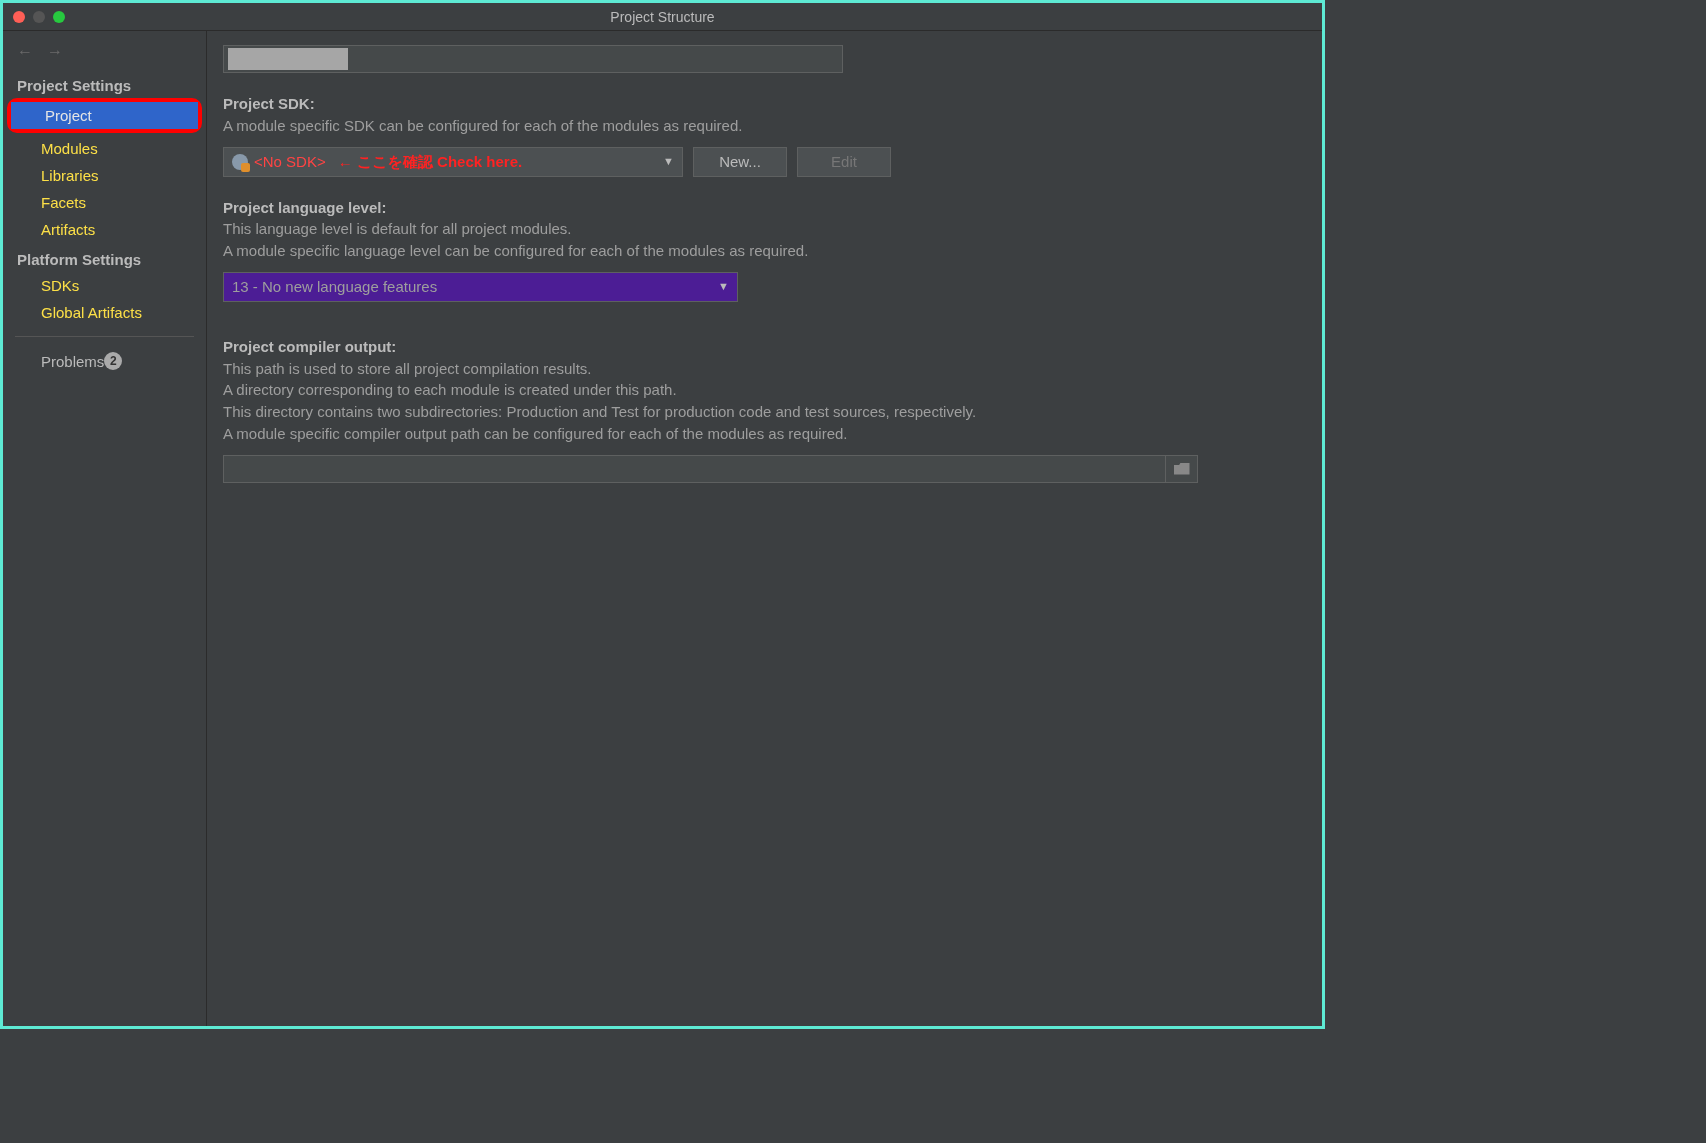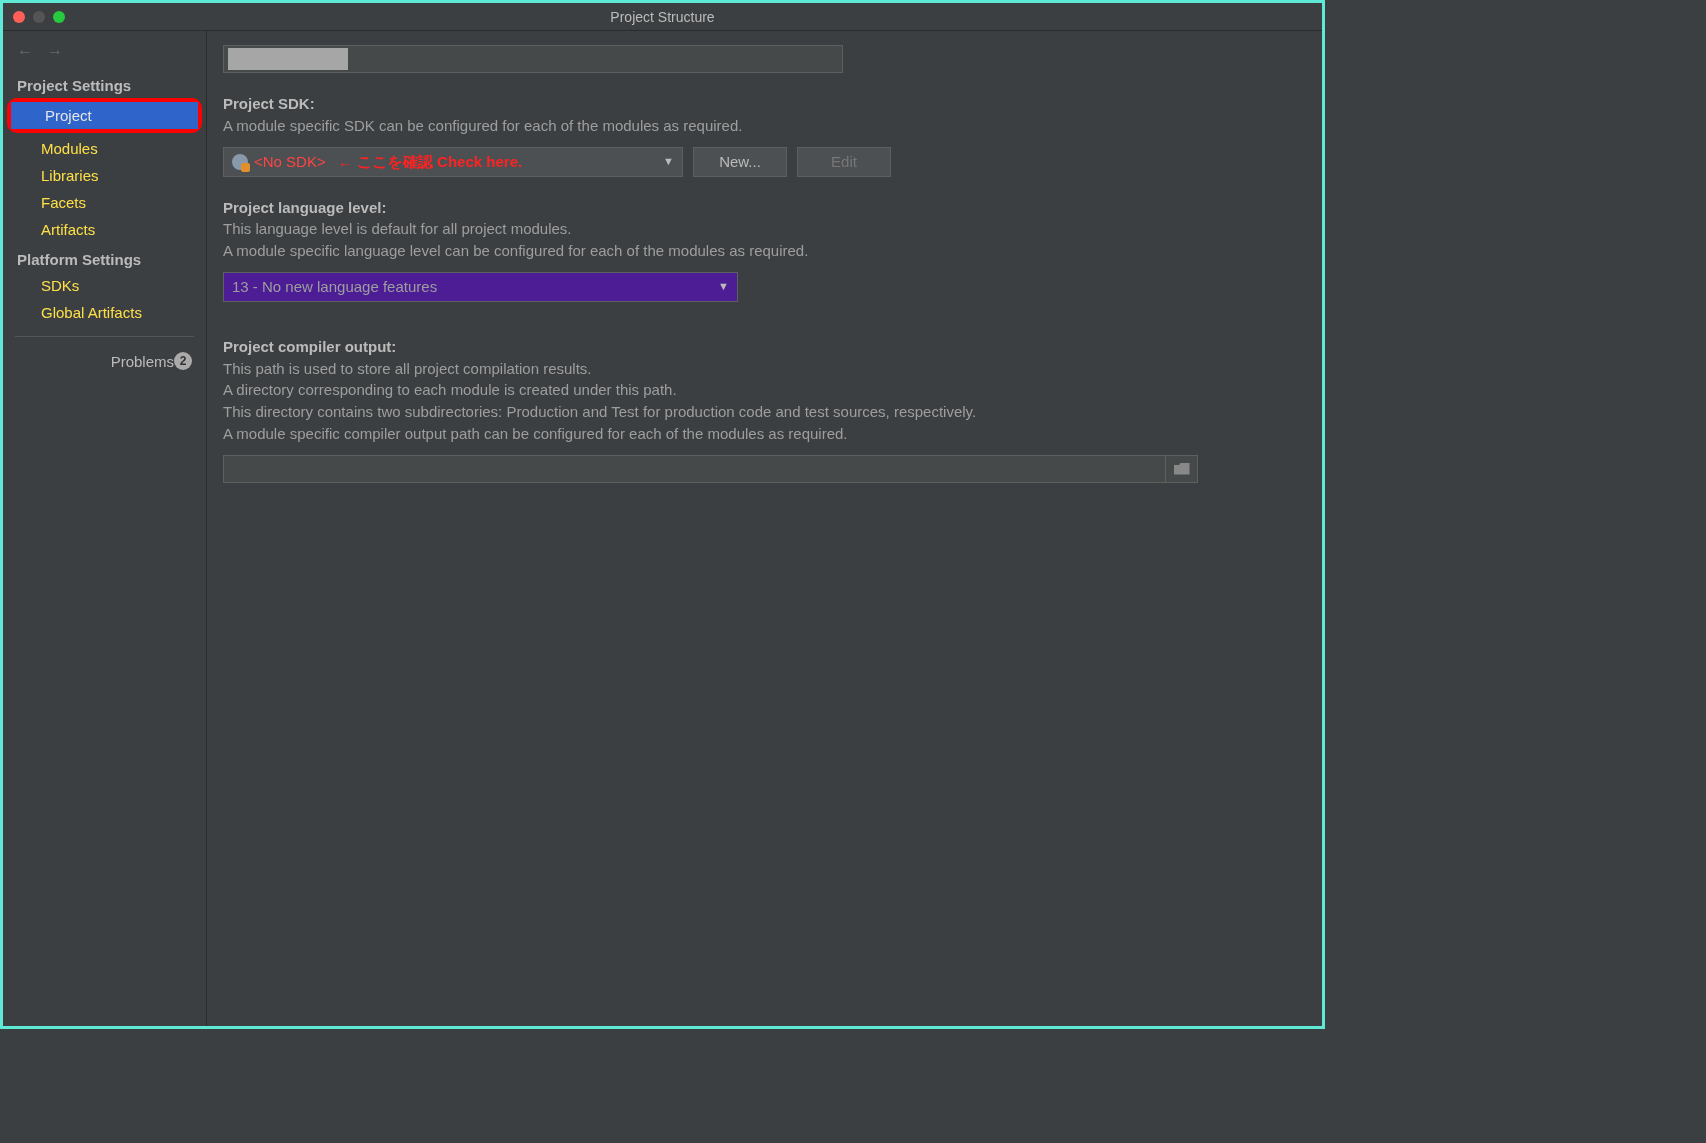--- a/index.html
+++ b/index.html
@@ -67,21 +67,21 @@
   }
   .highlight-box {
     border:4px solid #ff0000;
     border-radius:10px;
     margin:0 4px 2px 4px;
     padding:0;
   }
   .highlight-box .nav-item { padding-left:34px; }
   .divider { height:1px; background:#555; margin:10px 12px;}
   .problems-row{
-    display:flex; align-items:center; justify-content:flex-end;
+    display:flex; align-items:center; justify-content:flex-start;
     padding:5px 14px 5px 38px;
   }
   .badge{
     background:#aaa; color:#333; border-radius:50%;
     width:18px; height:18px; font-size:12px; font-weight:bold;
     display:flex; align-items:center; justify-content:center;
   }
 
   
   .main {

